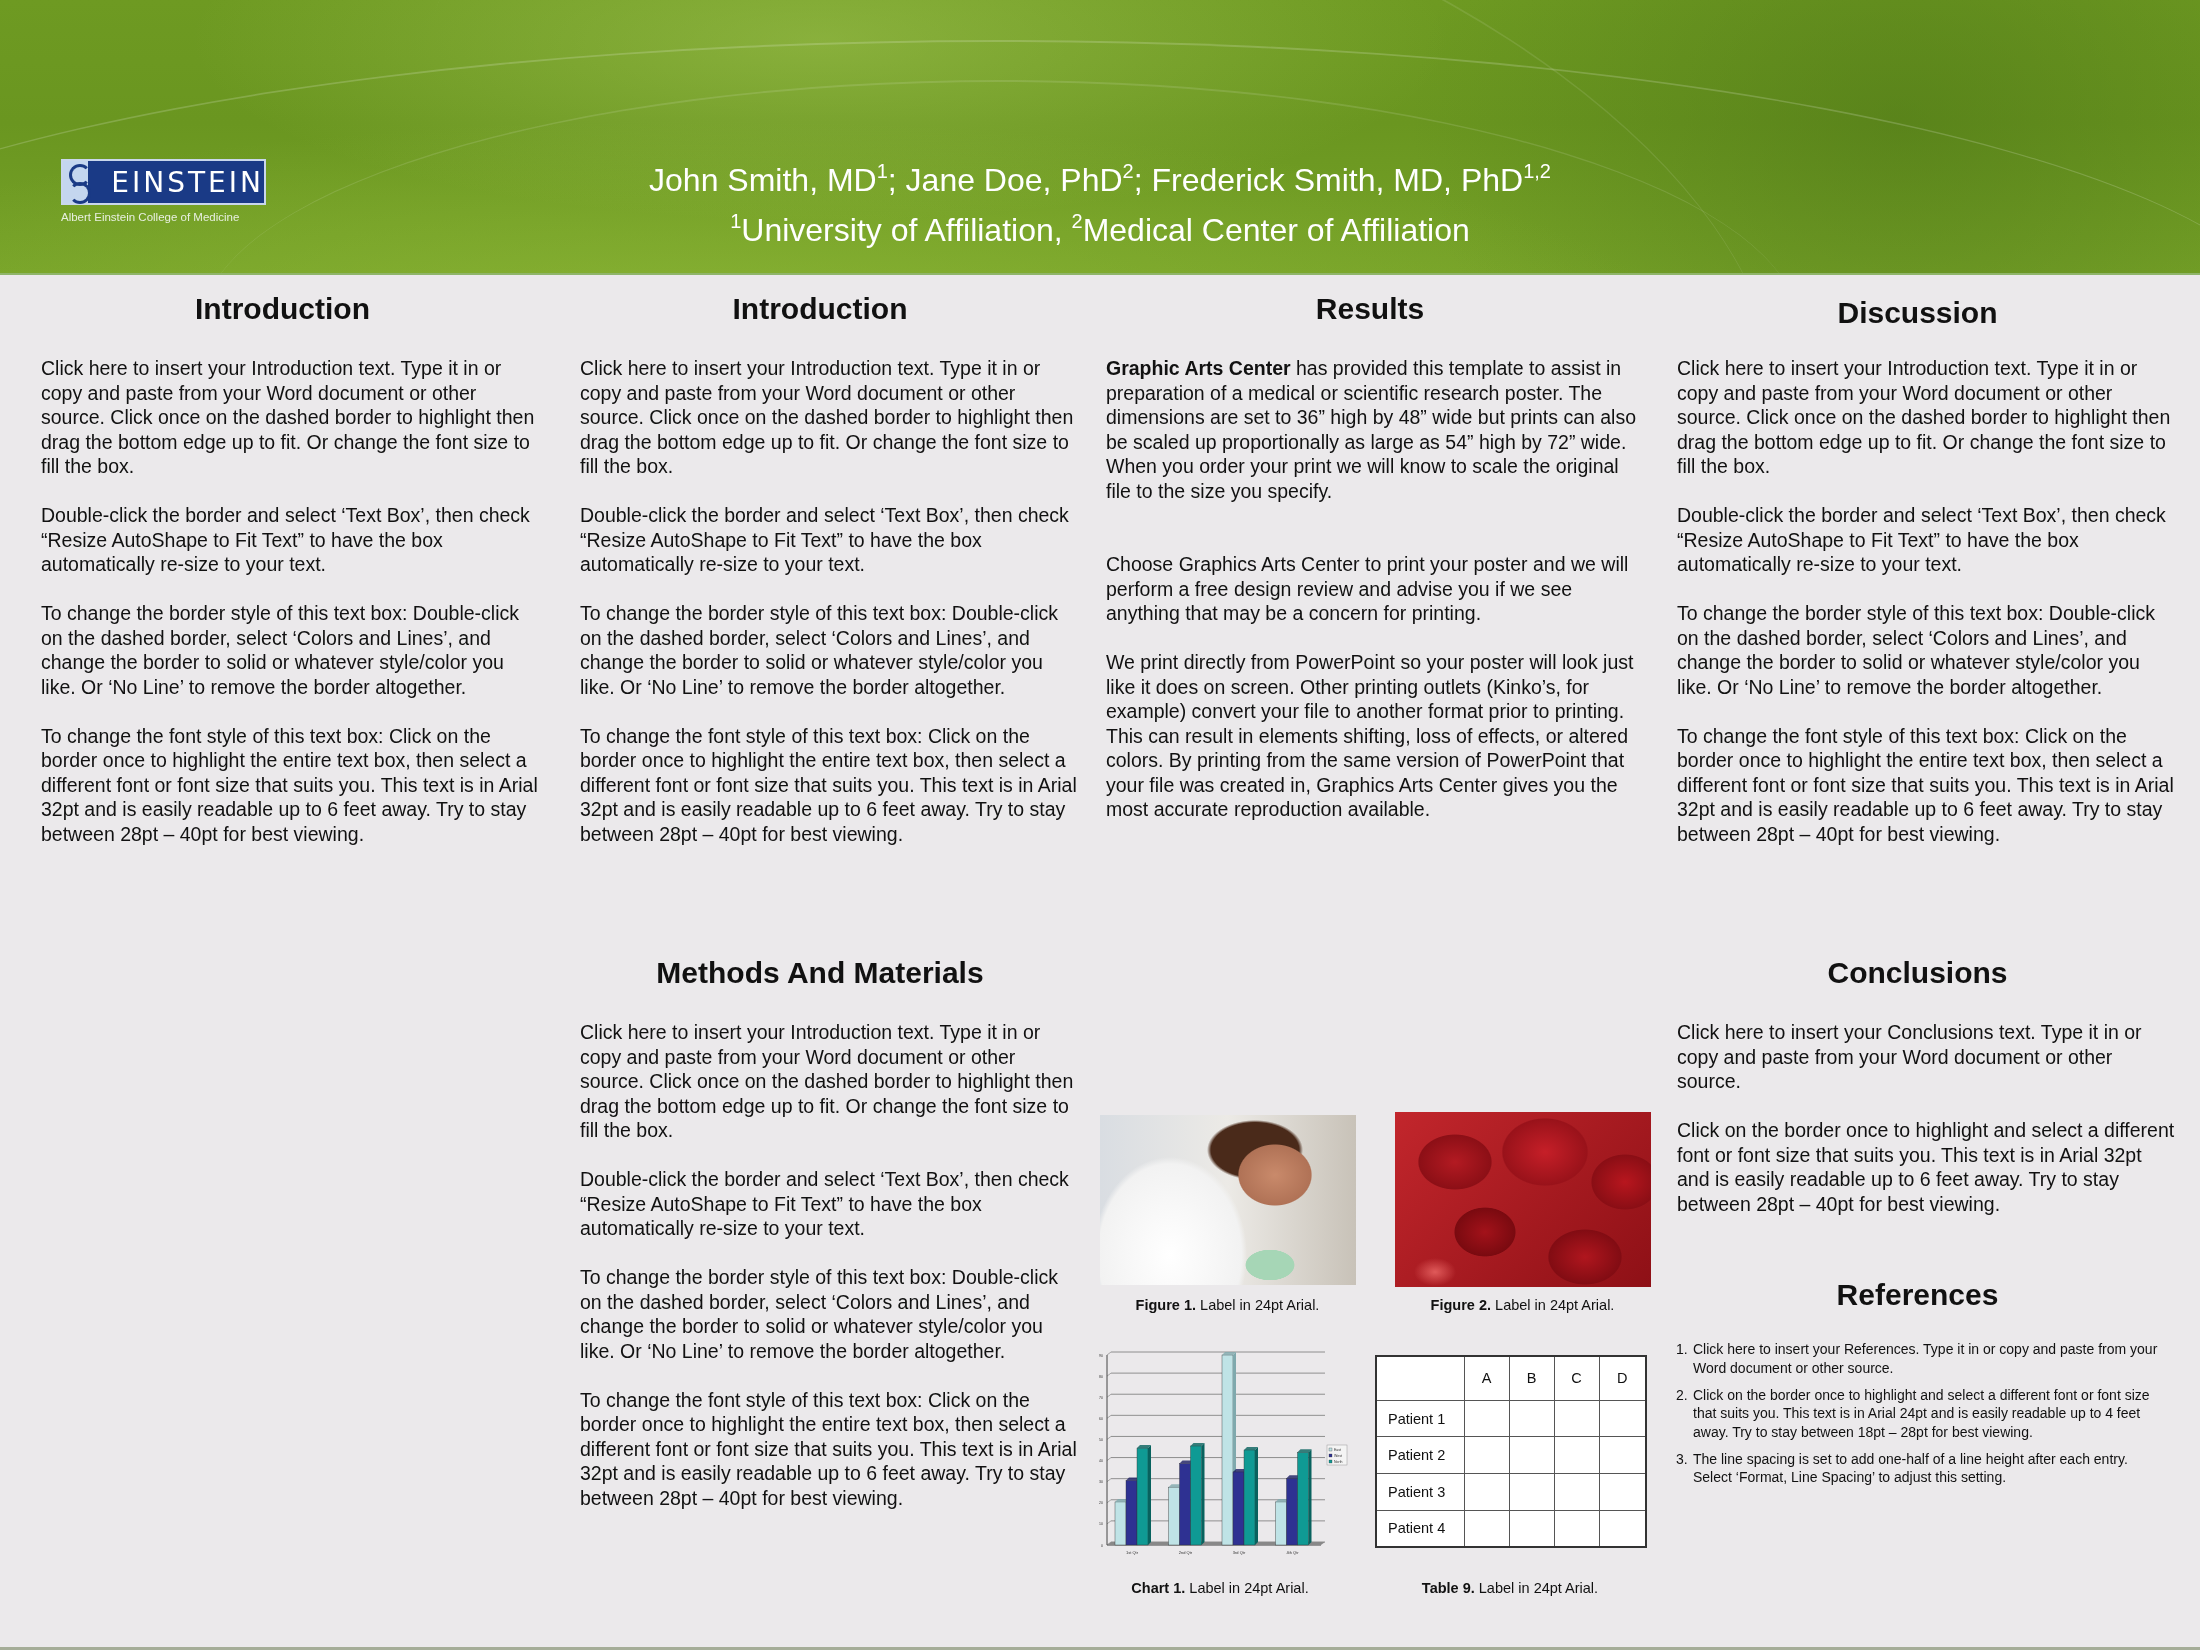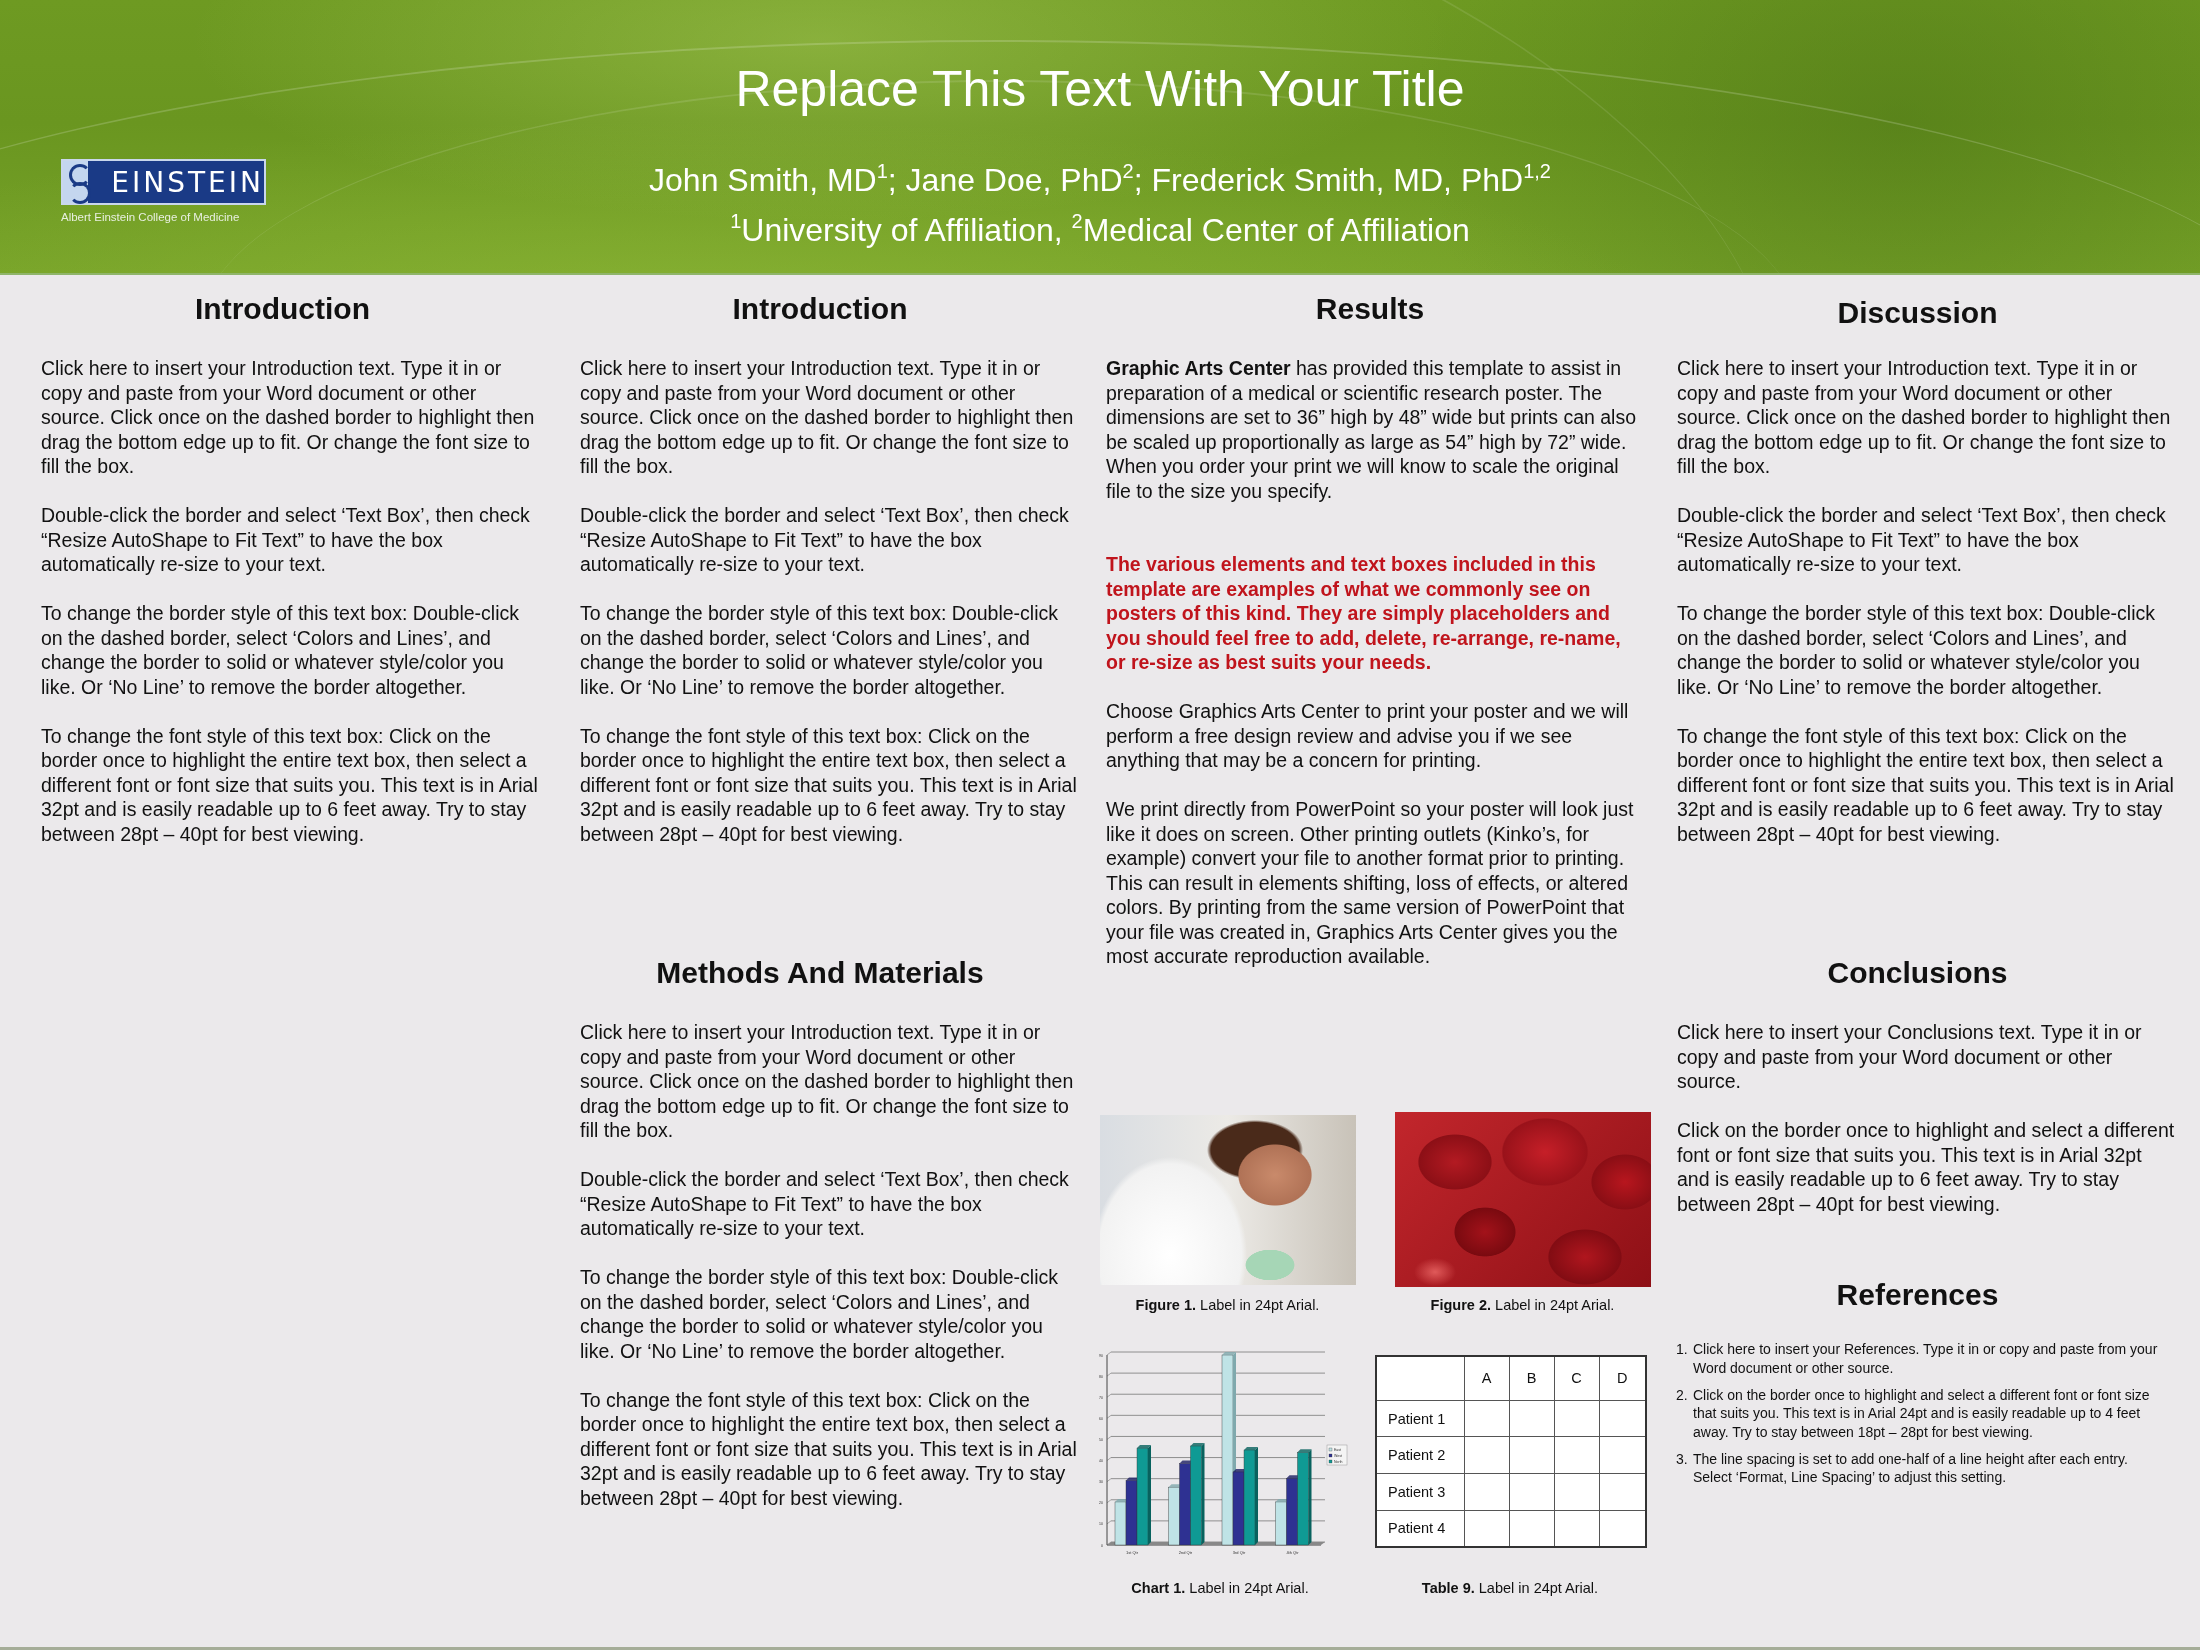--- a/index.html
+++ b/index.html
@@ -132,21 +132,20 @@
   <div class="swoosh s3"></div>
 
   <div class="logo">
     <div class="logo-box">
       <div class="logo-helix"></div>
       <span class="logo-word">EINSTEIN</span>
     </div>
     <div class="logo-sub">Albert Einstein College of Medicine</div>
   </div>
 
-  <h1 class="title">Replace This Text With Your Title</h1>
   <div class="authors">
     <span>John Smith, MD</span><sup>1</sup><span>; </span><span>Jane Doe, PhD</span><sup>2</sup><span>; </span><span>Frederick Smith, MD, PhD</span><sup>1,2</sup>
   </div>
   <div class="affil">
     <sup>1</sup><span>University of Affiliation</span><span>, </span><sup>2</sup><span>Medical Center of Affiliation</span>
   </div>
 </div>
 
 <h2 class="section-title" style="left:30px;top:292px;width:505px;">Introduction</h2>
 <div class="textblock" style="left:41px;top:356px;width:500px;">
@@ -167,21 +166,20 @@
 <div class="textblock" style="left:580px;top:1020px;width:500px;">
   <p>Click here to insert your Introduction text. Type it in or copy and paste from your Word document or other source. Click once on the dashed border to highlight then drag the bottom edge up to fit. Or change the font size to fill the box.</p>
   <p>Double-click the border and select ‘Text Box’, then check “Resize AutoShape to Fit Text” to have the box automatically re-size to your text.</p>
   <p>To change the border style of this text box: Double-click on the dashed border, select ‘Colors and Lines’, and change the border to solid or whatever style/color you like. Or ‘No Line’ to remove the border altogether.</p>
   <p>To change the font style of this text box: Click on the border once to highlight the entire text box, then select a different font or font size that suits you. This text is in Arial 32pt and is easily readable up to 6 feet away. Try to stay between 28pt – 40pt for best viewing.</p>
 </div>
 
 <h2 class="section-title" style="left:1100px;top:292px;width:540px;">Results</h2>
 <div class="textblock" style="left:1106px;top:356px;width:535px;">
   <p style="margin-bottom:49px;"><span class="bold">Graphic Arts Center</span><span> has provided this template to assist in preparation of a medical or scientific research poster. The dimensions are set to 36” high by 48” wide but prints can also be scaled up proportionally as large as 54” high by 72” wide. When you order your print we will know to scale the original file to the size you specify.</span></p>
-  <p class="red">The various elements and text boxes included in this template are examples of what we commonly see on posters of this kind. They are simply placeholders and you should feel free to add, delete, re-arrange, re-name, or re-size as best suits your needs.</p>
   <p>Choose Graphics Arts Center to print your poster and we will perform a free design review and advise you if we see anything that may be a concern for printing.</p>
   <p>We print directly from PowerPoint so your poster will look just like it does on screen. Other printing outlets (Kinko’s, for example) convert your file to another format prior to printing. This can result in elements shifting, loss of effects, or altered colors. By printing from the same version of PowerPoint that your file was created in, Graphics Arts Center  gives you the most accurate reproduction available.</p>
 </div>
 
 <div class="fig fig1"></div>
 <div class="caption" style="left:1095px;top:1297px;width:265px;"><span class="bold">Figure 1.</span><span> Label in 24pt Arial.</span></div>
 
 <div class="fig fig2"></div>
 <div class="caption" style="left:1390px;top:1297px;width:265px;"><span class="bold">Figure 2.</span><span> Label in 24pt Arial.</span></div>
 

